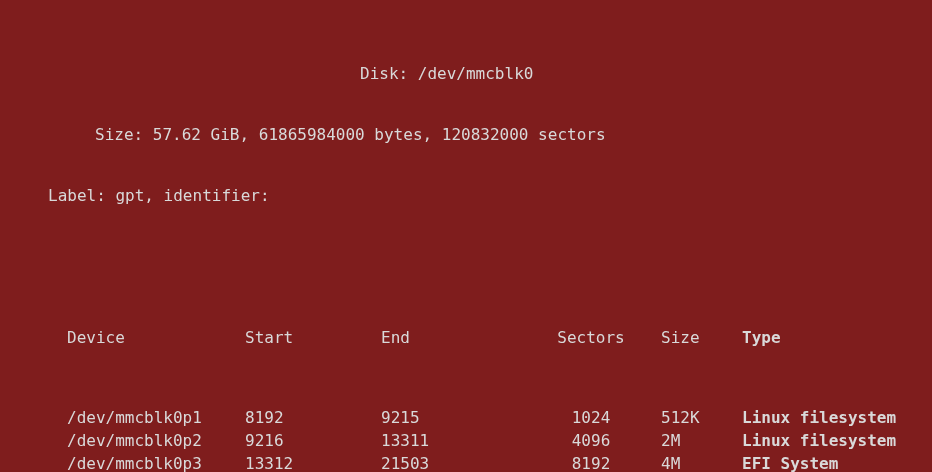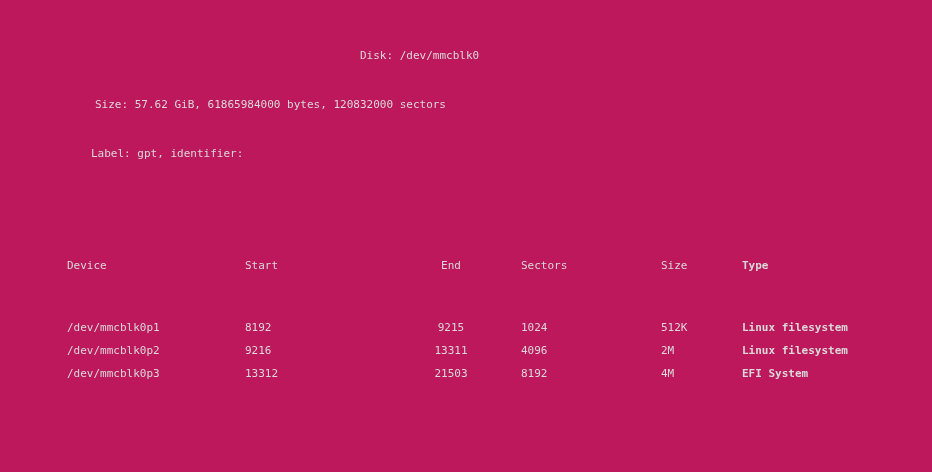--- a/index.html
+++ b/index.html
@@ -1,38 +1,38 @@
 <!DOCTYPE html>
 <html><head>
 <meta charset="utf-8">
 <style>
   html,body{margin:0;padding:0;background:#000;}
   #terminal{
     position:relative;
     width:932px;height:472px;
-    background:#be185d;
+    background:#7f1d1d;
     color:#d9d9d9;
     font-family:"DejaVu Sans Mono", monospace;
-    font-size:11px;
+    font-size:16px;
     overflow:hidden;
     white-space:pre;
     box-sizing:border-box;
     padding-top:5px;
   }
   .line{height:23.2px;line-height:23.2px;}
   .disk-line{padding-left:360px;}
   .size-line{padding-left:95px;}
-  .label-line{padding-left:91px;}
+  .label-line{padding-left:48px;}
 
   .trow{display:flex;height:23.2px;line-height:23.2px;padding-left:23px;}
   .c-marker{width:44px;padding-left:3px;box-sizing:border-box;flex:0 0 auto;}
   .c-device{width:178px;flex:0 0 auto;overflow:hidden;}
   .c-start{width:136px;text-align:left;flex:0 0 auto;}
-  .c-end{width:140px;text-align:center;flex:0 0 auto;}
-  .c-sectors{width:140px;text-align:left;flex:0 0 auto;}
+  .c-end{width:140px;text-align:left;flex:0 0 auto;}
+  .c-sectors{width:140px;text-align:center;flex:0 0 auto;}
   .c-size{width:64px;text-align:left;flex:0 0 auto;}
   .c-type{margin-left:17px;flex:1 1 auto;overflow:hidden;font-weight:bold;}
 </style>
 </head>
 <body>
 
 <div id="terminal">
 
   <div class="line disk-line">Disk: /dev/mmcblk0</div>
   <div class="line size-line">Size: 57.62 GiB, 61865984000 bytes, 120832000 sectors</div>

